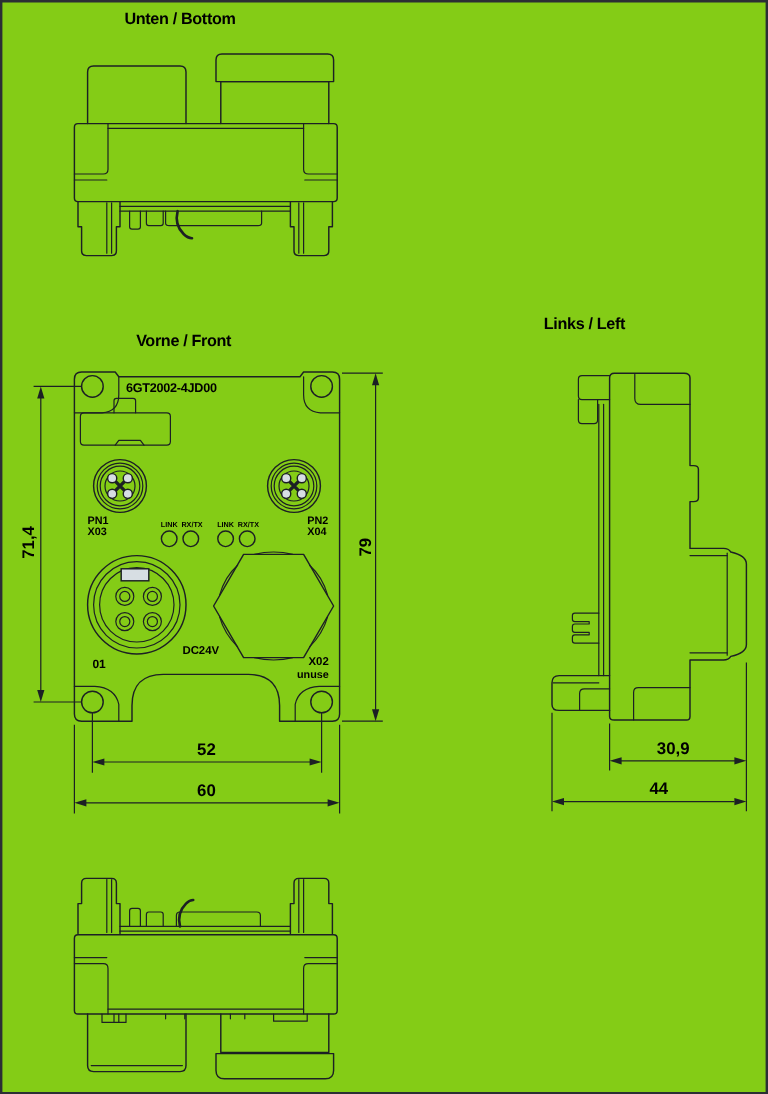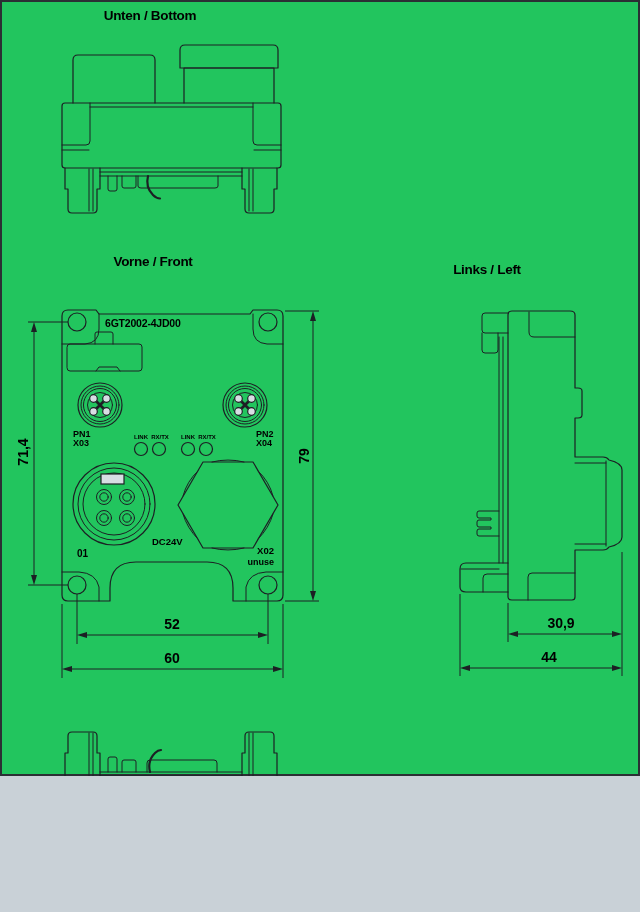--- a/index.html
+++ b/index.html
@@ -1,17 +1,17 @@
 <!DOCTYPE html>
 <html><head>
 <meta charset="utf-8">
 <style>
   html,body{margin:0;padding:0;background:#c9d1d7;}
   .canvas{
-    position:relative;width:640px;height:776px;background:#22c55e;
+    position:relative;width:640px;height:912px;background:#84cc16;
     box-shadow:inset 0 0 0 2px #2b2f34;
     font-family:"Liberation Sans",sans-serif;overflow:hidden;
   }
   .view-title{
     position:absolute;font-weight:bold;font-size:13.5px;letter-spacing:-0.3px;
     color:#000;text-align:center;white-space:nowrap;width:190px;
   }
   svg{position:absolute;overflow:visible;}
   svg text{font-family:"Liberation Sans",sans-serif;font-weight:bold;fill:#000;}
   .ln{fill:none;stroke:#1c2024;stroke-width:1.2;stroke-linejoin:round;stroke-linecap:round;}
@@ -48,21 +48,21 @@
       <path class="thin" d="M249,169 V211"></path>
       <path class="thin" d="M100,172 H242"></path>
       <path class="thin" d="M100,176 H242"></path>
       <path class="thin" d="M138,176 V186 Q138,188 141,188 H215 Q218,188 218,186 V176"></path>
       <path class="thin" d="M108,176 V189 Q108,191 110,191 H115 Q117,191 117,189 V176"></path>
       <path class="thin" d="M122,176 V186 Q122,188 124,188 H134 Q136,188 136,186 V176"></path>
       <path class="thick" d="M148,176 C146,184 148,190 153,195 C155,197 158,198.5 160,198.5"></path>
     </g>
   </svg>
 
-  <div class="view-title" style="left:58px;top:254px;">Vorne / Front</div>
+  <div class="view-title" style="left:58px;top:276px;">Vorne / Front</div>
 
   <svg style="left:20px;top:300px;" width="300" height="390" viewBox="20 300 300 390">
 
     <g>
       <path class="ln" d="M68,310 H96 L99,314 H250 L253,310 H277 Q283,310 283,316 V595 Q283,601 277,601 H233 V588 C233,571 224,562 207,562 H136 C119,562 110,571 110,588 V601 H68 Q62,601 62,595 V316 Q62,310 68,310 Z"></path>
       <path class="thin" d="M99,314 V329 Q99,343 85,344 L62,344"></path>
       <path class="thin" d="M253,314 V329 Q253,343 267,344 L283,344"></path>
       <path class="thin" d="M62,572 H79 Q96,573 99,587 V601"></path>
       <path class="thin" d="M283,572 H266 Q249,573 246,587 V601"></path>
       <g>

